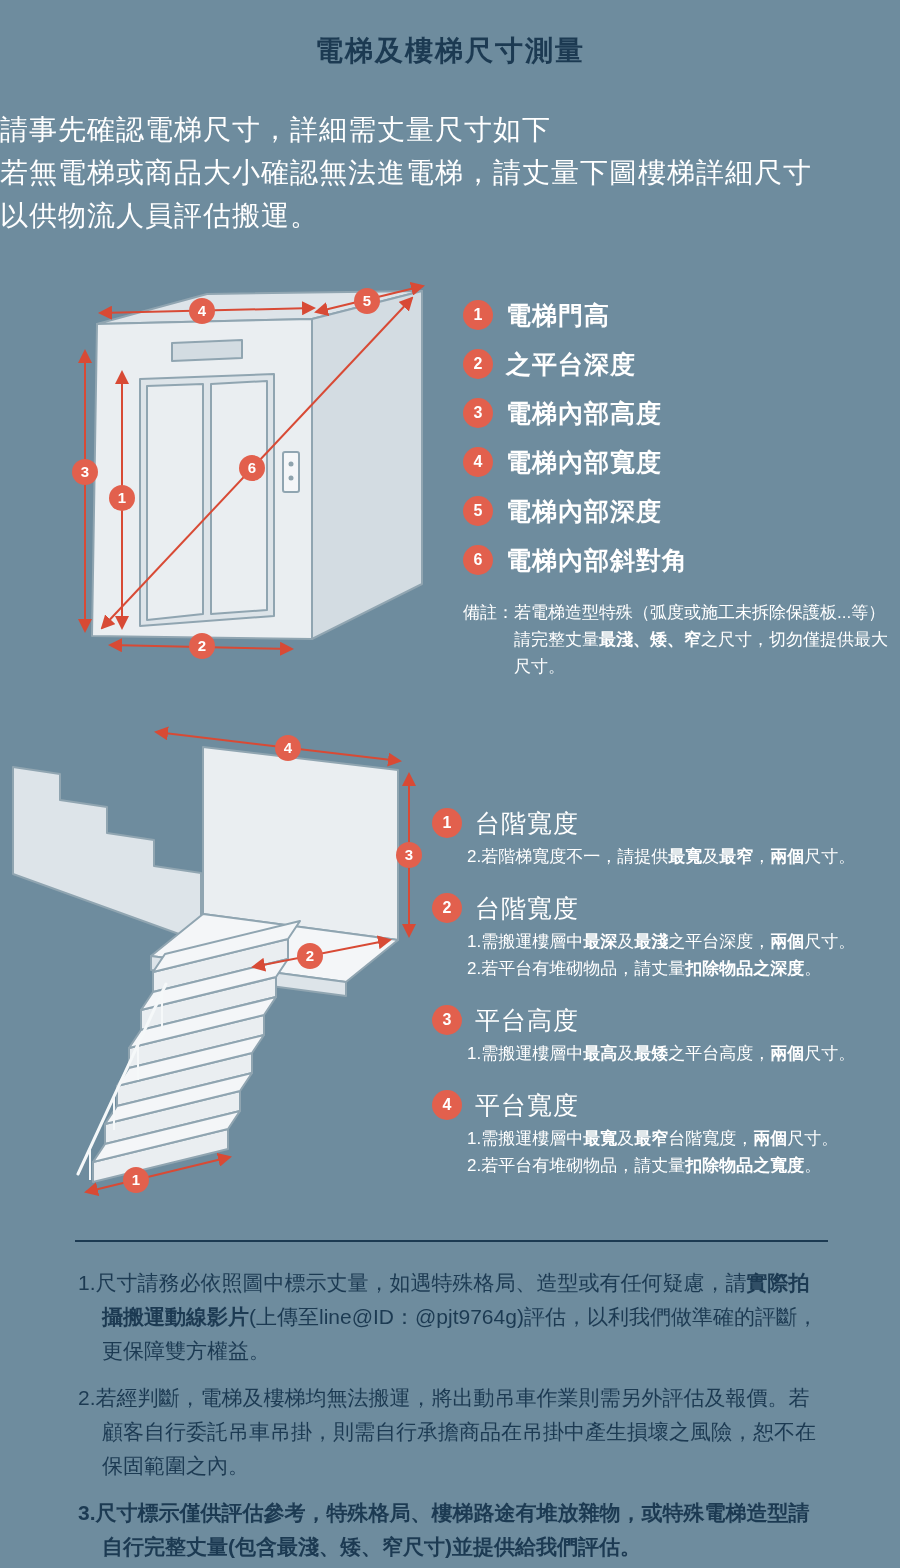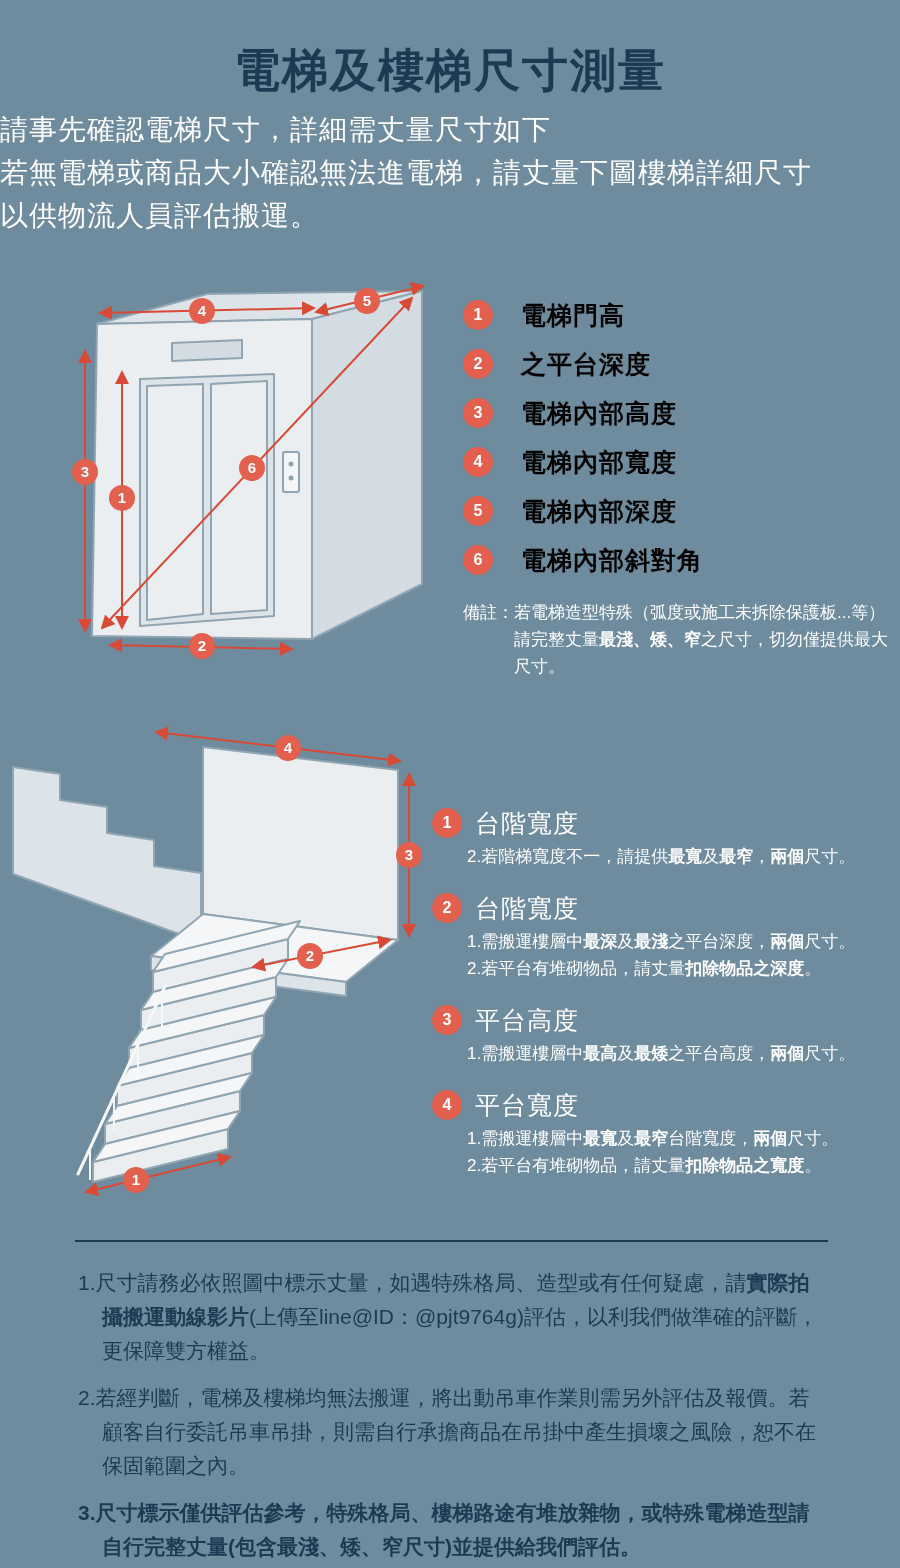--- a/index.html
+++ b/index.html
@@ -4,34 +4,34 @@
 <style>
   * { margin:0; padding:0; box-sizing:border-box; }
   html,body { background:#5f7d90; }
   .page {
     position:relative; width:900px; height:1568px; margin:0 auto;
     background: var(--background, #6e8c9e);
     font-family:"Liberation Sans","DejaVu Sans",sans-serif;
     overflow:hidden;
   }
   .page-title {
-    position:absolute; top:40px; left:0; width:100%; text-align:center;
-    font-size:46px; font-weight:800; letter-spacing:2px;
+    position:absolute; top:32px; left:0; width:100%; text-align:center;
+    font-size:28px; font-weight:800; letter-spacing:2px;
     color:var(--navy,#1c3a52);
   }
   .intro {
     position:absolute; top:108px; left:0; width:100%; 
     color:#ffffff; font-size:28px; line-height:43px; letter-spacing:1px;
   }
   .elevator-illustration { position:absolute; left:62px; top:276px; width:385px; height:385px; }
   .stairs-illustration   { position:absolute; left:8px;  top:712px; width:430px; height:500px; }
 
   .elevator-legend { position:absolute; left:463px; top:300px; width:425px; }
   .legend-row { display:flex; align-items:center; height:30px; margin-bottom:19px; }
-  .legend-label { margin-left:28px; color:#000000; font-size:25px; font-weight:600; letter-spacing:1px; }
+  .legend-label { margin-left:13px; color:#ffffff; font-size:25px; font-weight:600; letter-spacing:1px; }
   .badge {
     flex:0 0 30px; width:30px; height:30px; border-radius:50%;
     background:var(--accent,#e2604d); color:#fff;
     display:inline-flex; align-items:center; justify-content:center;
     font-size:16px; font-weight:bold;
   }
   .elevator-note { margin-top:24px; display:flex; color:#fff; font-size:17px; line-height:27px; }
   .note-prefix { flex:0 0 auto; }
   .note-body { flex:1; }
 

